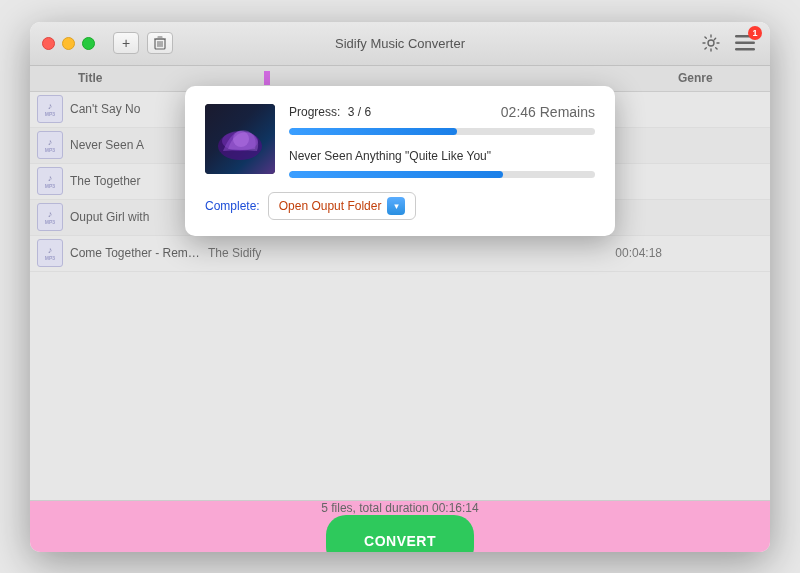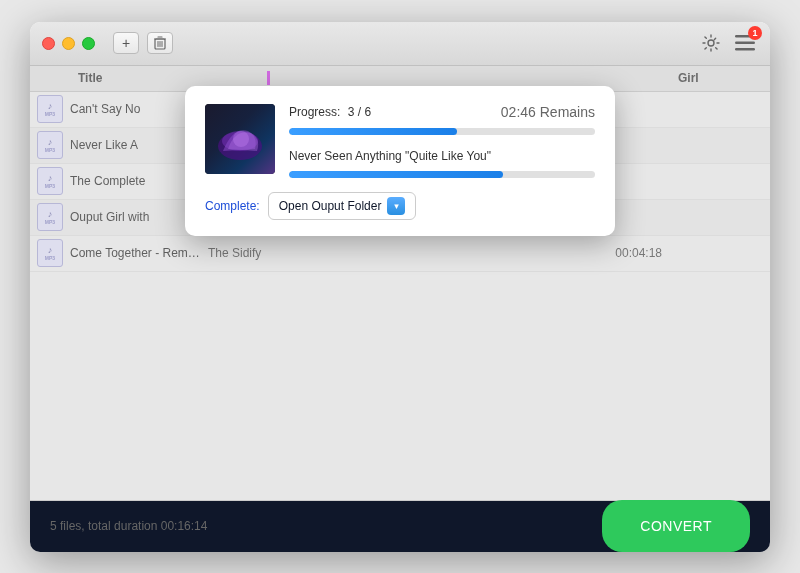--- a/index.html
+++ b/index.html
@@ -135,21 +135,21 @@
       height: 26px;
       align-items: center;
       flex-shrink: 0;
     }
     .th-title {
       width: 200px;
       padding: 0 8px;
       font-size: 12px;
       color: #444;
       font-weight: 600;
-      border-right: 3px solid #d946ef;
+      border-right: 6px solid #d946ef;
     }
     .th-artist {
       flex: 1;
       padding: 0 8px;
       font-size: 12px;
       color: #444;
       font-weight: 600;
       border-right: 1px solid #ccc;
     }
     .th-duration {
@@ -231,40 +231,41 @@
     }
     .row-genre {
       width: 100px;
       font-size: 12px;
       color: #555;
       padding: 0 8px;
     }
     
     .footer {
       height: 52px;
-      background: #0f172a;
+      background: #f9a8d4;
       border-top: 1px solid #ccc;
       display: flex;
       align-items: center;
       justify-content: space-between;
       padding: 0 20px;
       flex-shrink: 0;
+      flex-direction: column;
     }
     .footer-info {
       font-size: 12px;
       color: #666;
     }
     .convert-btn {
       background: #2ec95c;
       color: white;
       border: none;
       border-radius: 20px;
       padding: 18px 38px;
       font-size: 14px;
-      font-weight: 400;
+      font-weight: 700;
       cursor: pointer;
       letter-spacing: 0.5px;
     }
     
     .popup-overlay {
       position: absolute;
       top: 0;
       left: 0;
       right: 0;
       bottom: 0;
@@ -371,21 +372,21 @@
       align-items: center;
       background: white;
       border: 1px solid #ccc;
       border-radius: 6px;
       padding: 4px 10px;
       gap: 6px;
       cursor: pointer;
     }
     .popup-select-text {
       font-size: 12px;
-      color: #0f172a;
+      color: #c2410c;
     }
     .popup-select-arrow {
       width: 18px;
       height: 18px;
       background: linear-gradient(to bottom, #5aadff, #2a8fe0);
       border-radius: 4px;
       display: flex;
       align-items: center;
       justify-content: center;
       color: white;
@@ -420,20 +421,21 @@
         <svg width="12" height="14" viewBox="0 0 12 14" fill="none">
           <rect x="1" y="3" width="10" height="10" rx="1" stroke="#666" stroke-width="1.2" fill="none"></rect>
           <line x1="0" y1="3" x2="12" y2="3" stroke="#666" stroke-width="1.2"></line>
           <line x1="4" y1="1" x2="8" y2="1" stroke="#666" stroke-width="1.2" stroke-linecap="round"></line>
           <line x1="4" y1="5.5" x2="4" y2="10.5" stroke="#666" stroke-width="1" stroke-linecap="round"></line>
           <line x1="6" y1="5.5" x2="6" y2="10.5" stroke="#666" stroke-width="1" stroke-linecap="round"></line>
           <line x1="8" y1="5.5" x2="8" y2="10.5" stroke="#666" stroke-width="1" stroke-linecap="round"></line>
         </svg>
       </div>
     </div>
+    <div class="titlebar-center">Sidify Music Converter</div>
     <div class="titlebar-right">
       <div class="gear-btn">
         <svg width="18" height="18" viewBox="0 0 18 18">
           <circle cx="9" cy="9" r="3" stroke="#666" stroke-width="1.4" fill="none"></circle>
           <path d="M9 1v2M9 15v2M1 9h2M15 9h2M2.93 2.93l1.41 1.41M13.66 13.66l1.41 1.41M13.66 4.34l-1.41 1.41M4.34 13.66l-1.41 1.41" stroke="#666" stroke-width="1.4" stroke-linecap="round"></path>
         </svg>
       </div>
       <div class="menu-btn">
         <svg width="20" height="16" viewBox="0 0 20 16">
           <rect x="0" y="0" width="20" height="2.5" rx="1.25" fill="#666"></rect>
@@ -445,21 +447,21 @@
     </div>
   </div>
 
   <div class="content">
 
     <div class="table-header">
       <div style="width:40px; flex-shrink:0;"></div>
       <div class="th-title">Title</div>
       <div class="th-artist"></div>
       <div class="th-duration"></div>
-      <div class="th-genre">Girl</div>
+      <div class="th-genre">Genre</div>
     </div>
 
     <div class="table-body">
       <div class="table-row">
         <div class="row-icon">
           <div class="mp3-icon">
             <span style="font-size:9px; color:#7070aa;">♪</span>
             <span style="font-size:5px; color:#9090cc; font-weight:bold;">MP3</span>
           </div>
         </div>
@@ -468,33 +470,33 @@
         <div class="row-duration"></div>
         <div class="row-genre"></div>
       </div>
       <div class="table-row">
         <div class="row-icon">
           <div class="mp3-icon">
             <span style="font-size:9px; color:#7070aa;">♪</span>
             <span style="font-size:5px; color:#9090cc; font-weight:bold;">MP3</span>
           </div>
         </div>
-        <div class="row-title">Never Like A</div>
+        <div class="row-title">Never Seen A</div>
         <div class="row-artist"></div>
         <div class="row-duration"></div>
         <div class="row-genre"></div>
       </div>
       <div class="table-row">
         <div class="row-icon">
           <div class="mp3-icon">
             <span style="font-size:9px; color:#7070aa;">♪</span>
             <span style="font-size:5px; color:#9090cc; font-weight:bold;">MP3</span>
           </div>
         </div>
-        <div class="row-title">The Complete</div>
+        <div class="row-title">The Together</div>
         <div class="row-artist"></div>
         <div class="row-duration"></div>
         <div class="row-genre"></div>
       </div>
       <div class="table-row">
         <div class="row-icon">
           <div class="mp3-icon">
             <span style="font-size:9px; color:#7070aa;">♪</span>
             <span style="font-size:5px; color:#9090cc; font-weight:bold;">MP3</span>
           </div>

